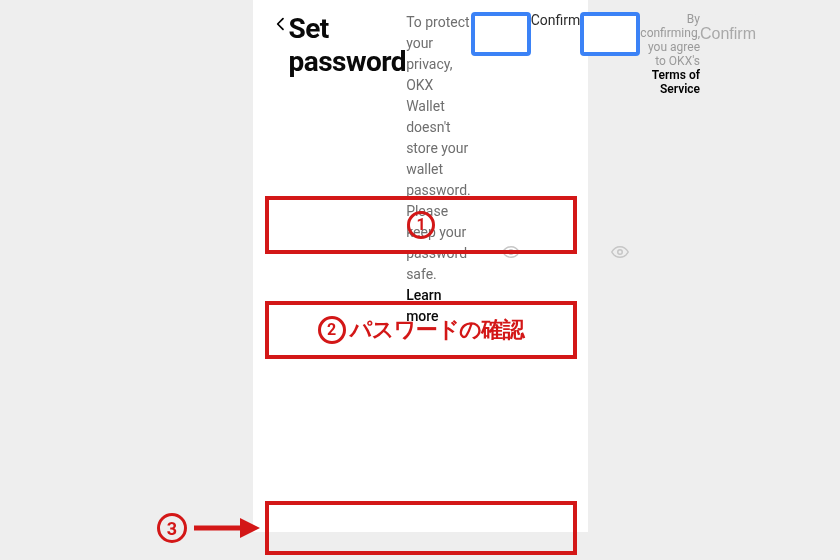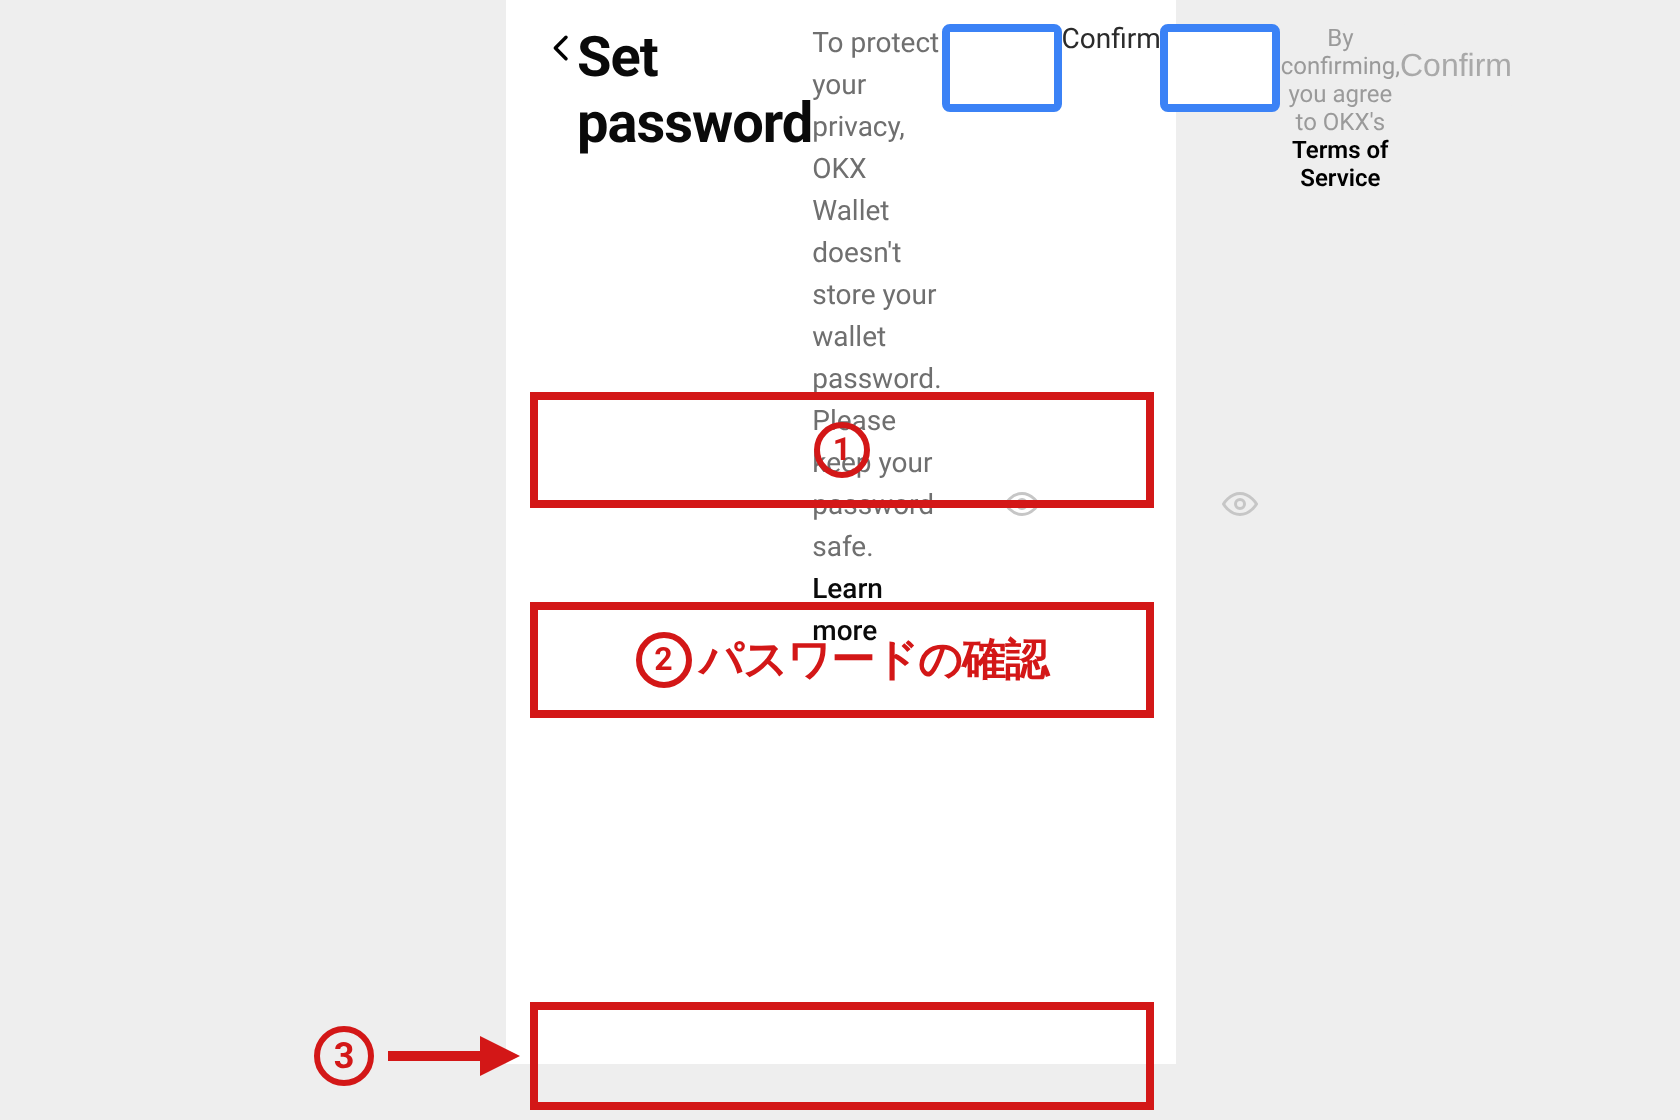--- a/index.html
+++ b/index.html
@@ -80,21 +80,21 @@
       display: flex;
       align-items: center;
       justify-content: center;
       cursor: pointer;
       color: #c6c6c6;
     }
     .spacer { flex: 1; }
     .terms {
       font-size: 12px;
       color: #9a9a9a;
-      text-align: center;
+      text-align: right;
       margin-bottom: 12px;
     }
     .terms .tos {
       color: #000;
       font-weight: 600;
       cursor: pointer;
     }
     .confirm-btn {
       width: 100%;
       height: 44px;

